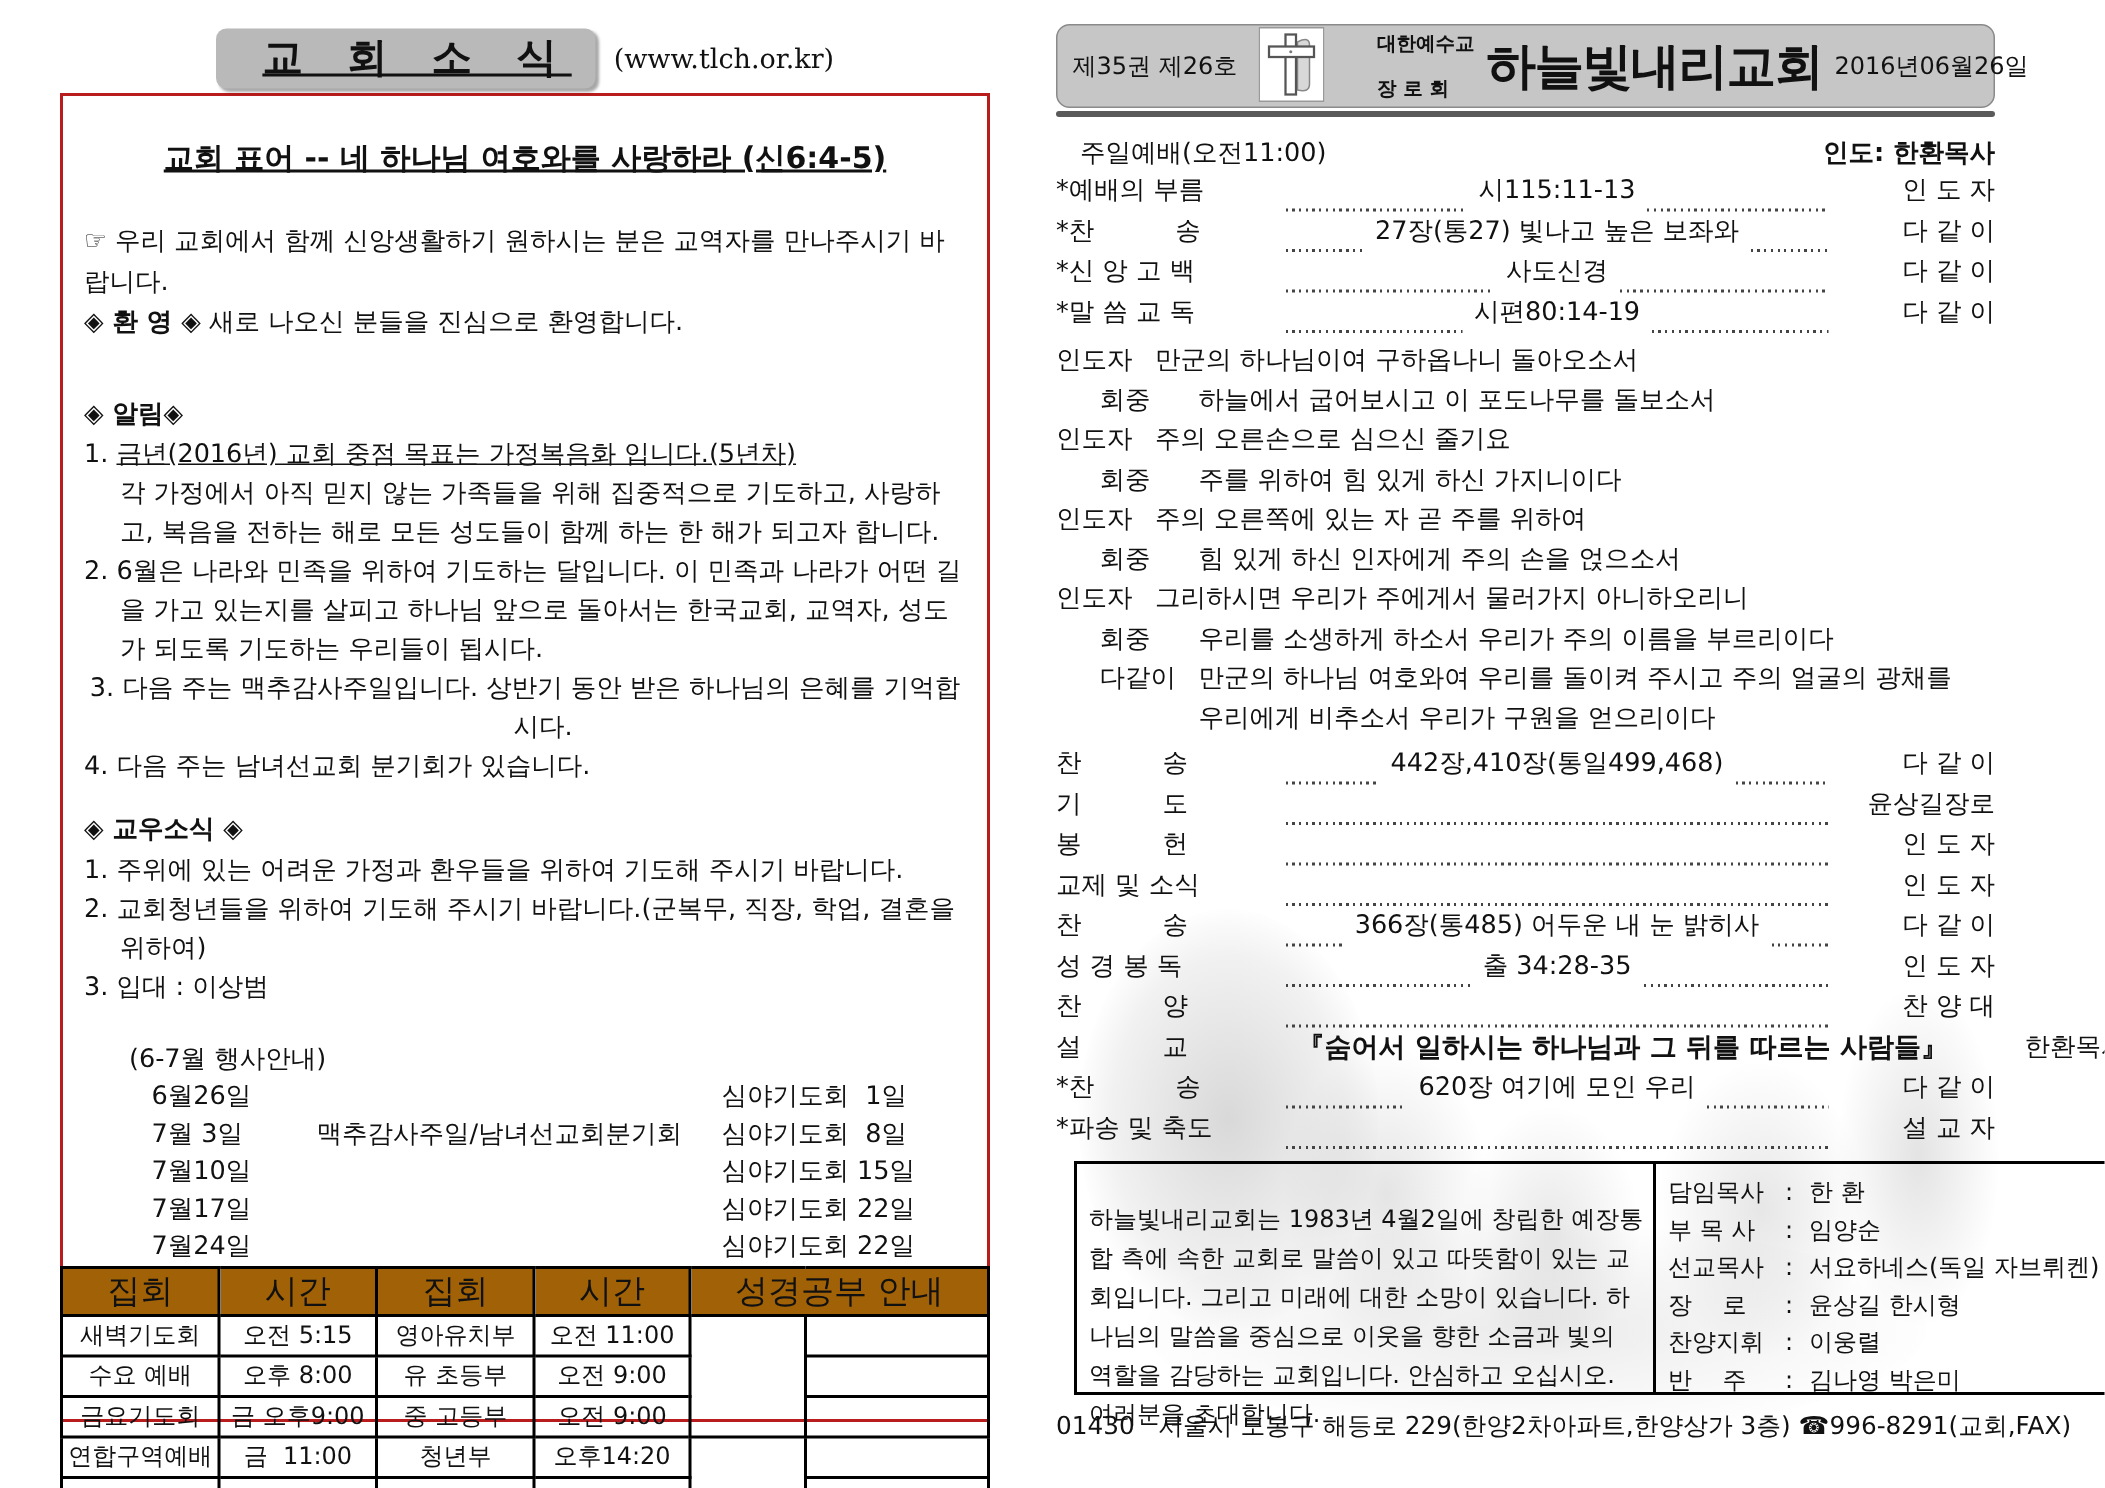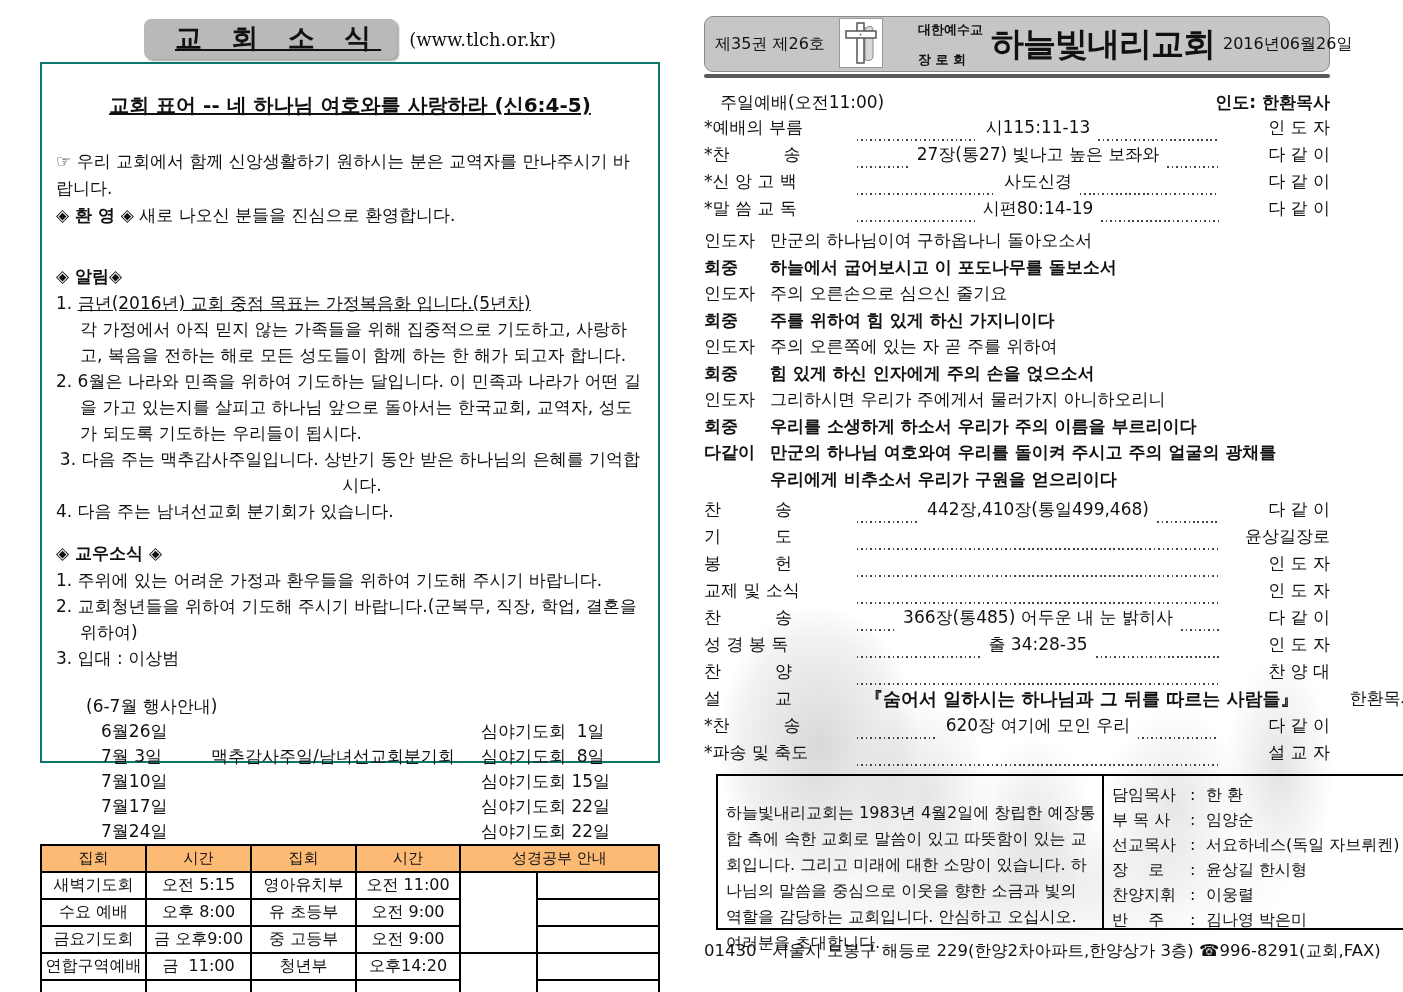--- a/index.html
+++ b/index.html
@@ -14,21 +14,21 @@
   .lp-title-box{
     background:#b9b9b9;border-radius:7px;padding:1px 16px 3px 16px;
     box-shadow:2px 2px 2px rgba(0,0,0,.35);
   }
   .lp-title{
     font-size:27px;font-weight:bold;letter-spacing:10px;
     text-decoration:underline;white-space:pre;margin-left:15px;
   }
   .lp-url{font-size:18px;font-family:"DejaVu Serif","Liberation Serif",serif;}
   .lp-box{
-    border:2px solid #0f766e;height:701px;box-sizing:border-box;
+    border:2px solid #b91c1c;height:886px;box-sizing:border-box;
     display:flex;flex-direction:column;
   }
   .lp-motto{
     text-align:center;margin:28px 12px 0 12px;
     font-size:20px;font-weight:bold;text-decoration:underline;line-height:26px;
   }
   .lp-welcome{margin:30px 14px 0 14px;font-size:17px;line-height:27px;}
   .lp-welcome .bold{font-weight:bold;}
   .lp-section{margin:0 14px;font-size:17px;line-height:26px;}
   .sec-heading{font-weight:bold;font-size:17px;line-height:27px;}
@@ -40,21 +40,21 @@
   .ev-event{width:255px;padding-left:30px;box-sizing:border-box;}
   .ev-night{flex:1;padding-left:45px;}
   .lp-table{
     margin-top:auto;width:calc(100% + 4px);margin-left:-2px;margin-right:-2px;margin-bottom:-2px;
     border-collapse:collapse;table-layout:fixed;font-size:16px;
   }
   .lp-table th,.lp-table td{
     border:2px solid #000;text-align:center;padding:0;height:25px;
     overflow:hidden;white-space:pre;
   }
-  .lp-table th{background:#fdba74;font-weight:normal;font-size:15px;height:25px;}
+  .lp-table th{background:#a16207;font-weight:normal;font-size:22px;height:25px;}
   
   .right-page{position:absolute;left:704px;top:16px;width:626px;}
   .rp-content{position:relative;z-index:1;}
   .banner{
     position:relative;z-index:1;
     background:#c6c6c6;border:1px solid #8a8a8a;border-radius:9px;
     height:56px;display:flex;align-items:center;padding:0 10px;box-sizing:border-box;gap:8px;
   }
   .banner-issue{font-size:16px;white-space:pre;flex:0 0 auto;margin-right:6px;}
   .banner-logo{flex:0 0 auto;width:42px;height:48px;background:#fff;border:1px solid #999;
@@ -70,21 +70,21 @@
   .wlabel{flex:0 0 150px;white-space:pre;}
   .wcenter{white-space:pre;padding:0 5px;}
   .wcenter.bold{font-weight:bold;font-size:18px;}
   .wright{flex:0 0 108px;white-space:pre;text-align:right;}
   .leader{flex:1 1 auto;height:2px;margin:0 3px;
     background:repeating-linear-gradient(to right,#444 0 1.5px,transparent 1.5px 4.5px);}
   .responsive{margin:5px 0 4px 0;font-size:17px;}
   .r-row{display:flex;line-height:26.5px;}
   .r-speaker{flex:0 0 66px;white-space:pre;}
   .r-text{flex:1;white-space:pre;}
-  .r-bold{font-weight:bold;}
+  .r-bold{font-weight:normal;margin-left:29px;}
   .boxes{display:flex;margin-top:8px;margin-left:12px;position:relative;z-index:1;}
   .intro-box{
     flex:0 0 388px;border:2px solid #000;box-sizing:border-box;height:156px;
     font-size:16px;line-height:26px;padding:24px 6px 0 8px;background:transparent;
   }
   .staff-box{
     flex:1;border:2px solid #000;border-left:none;box-sizing:border-box;height:156px;
     font-size:16px;line-height:25px;padding:6px 4px 0 8px;background:transparent;
   }
   .staff-row{display:flex;white-space:pre;}

